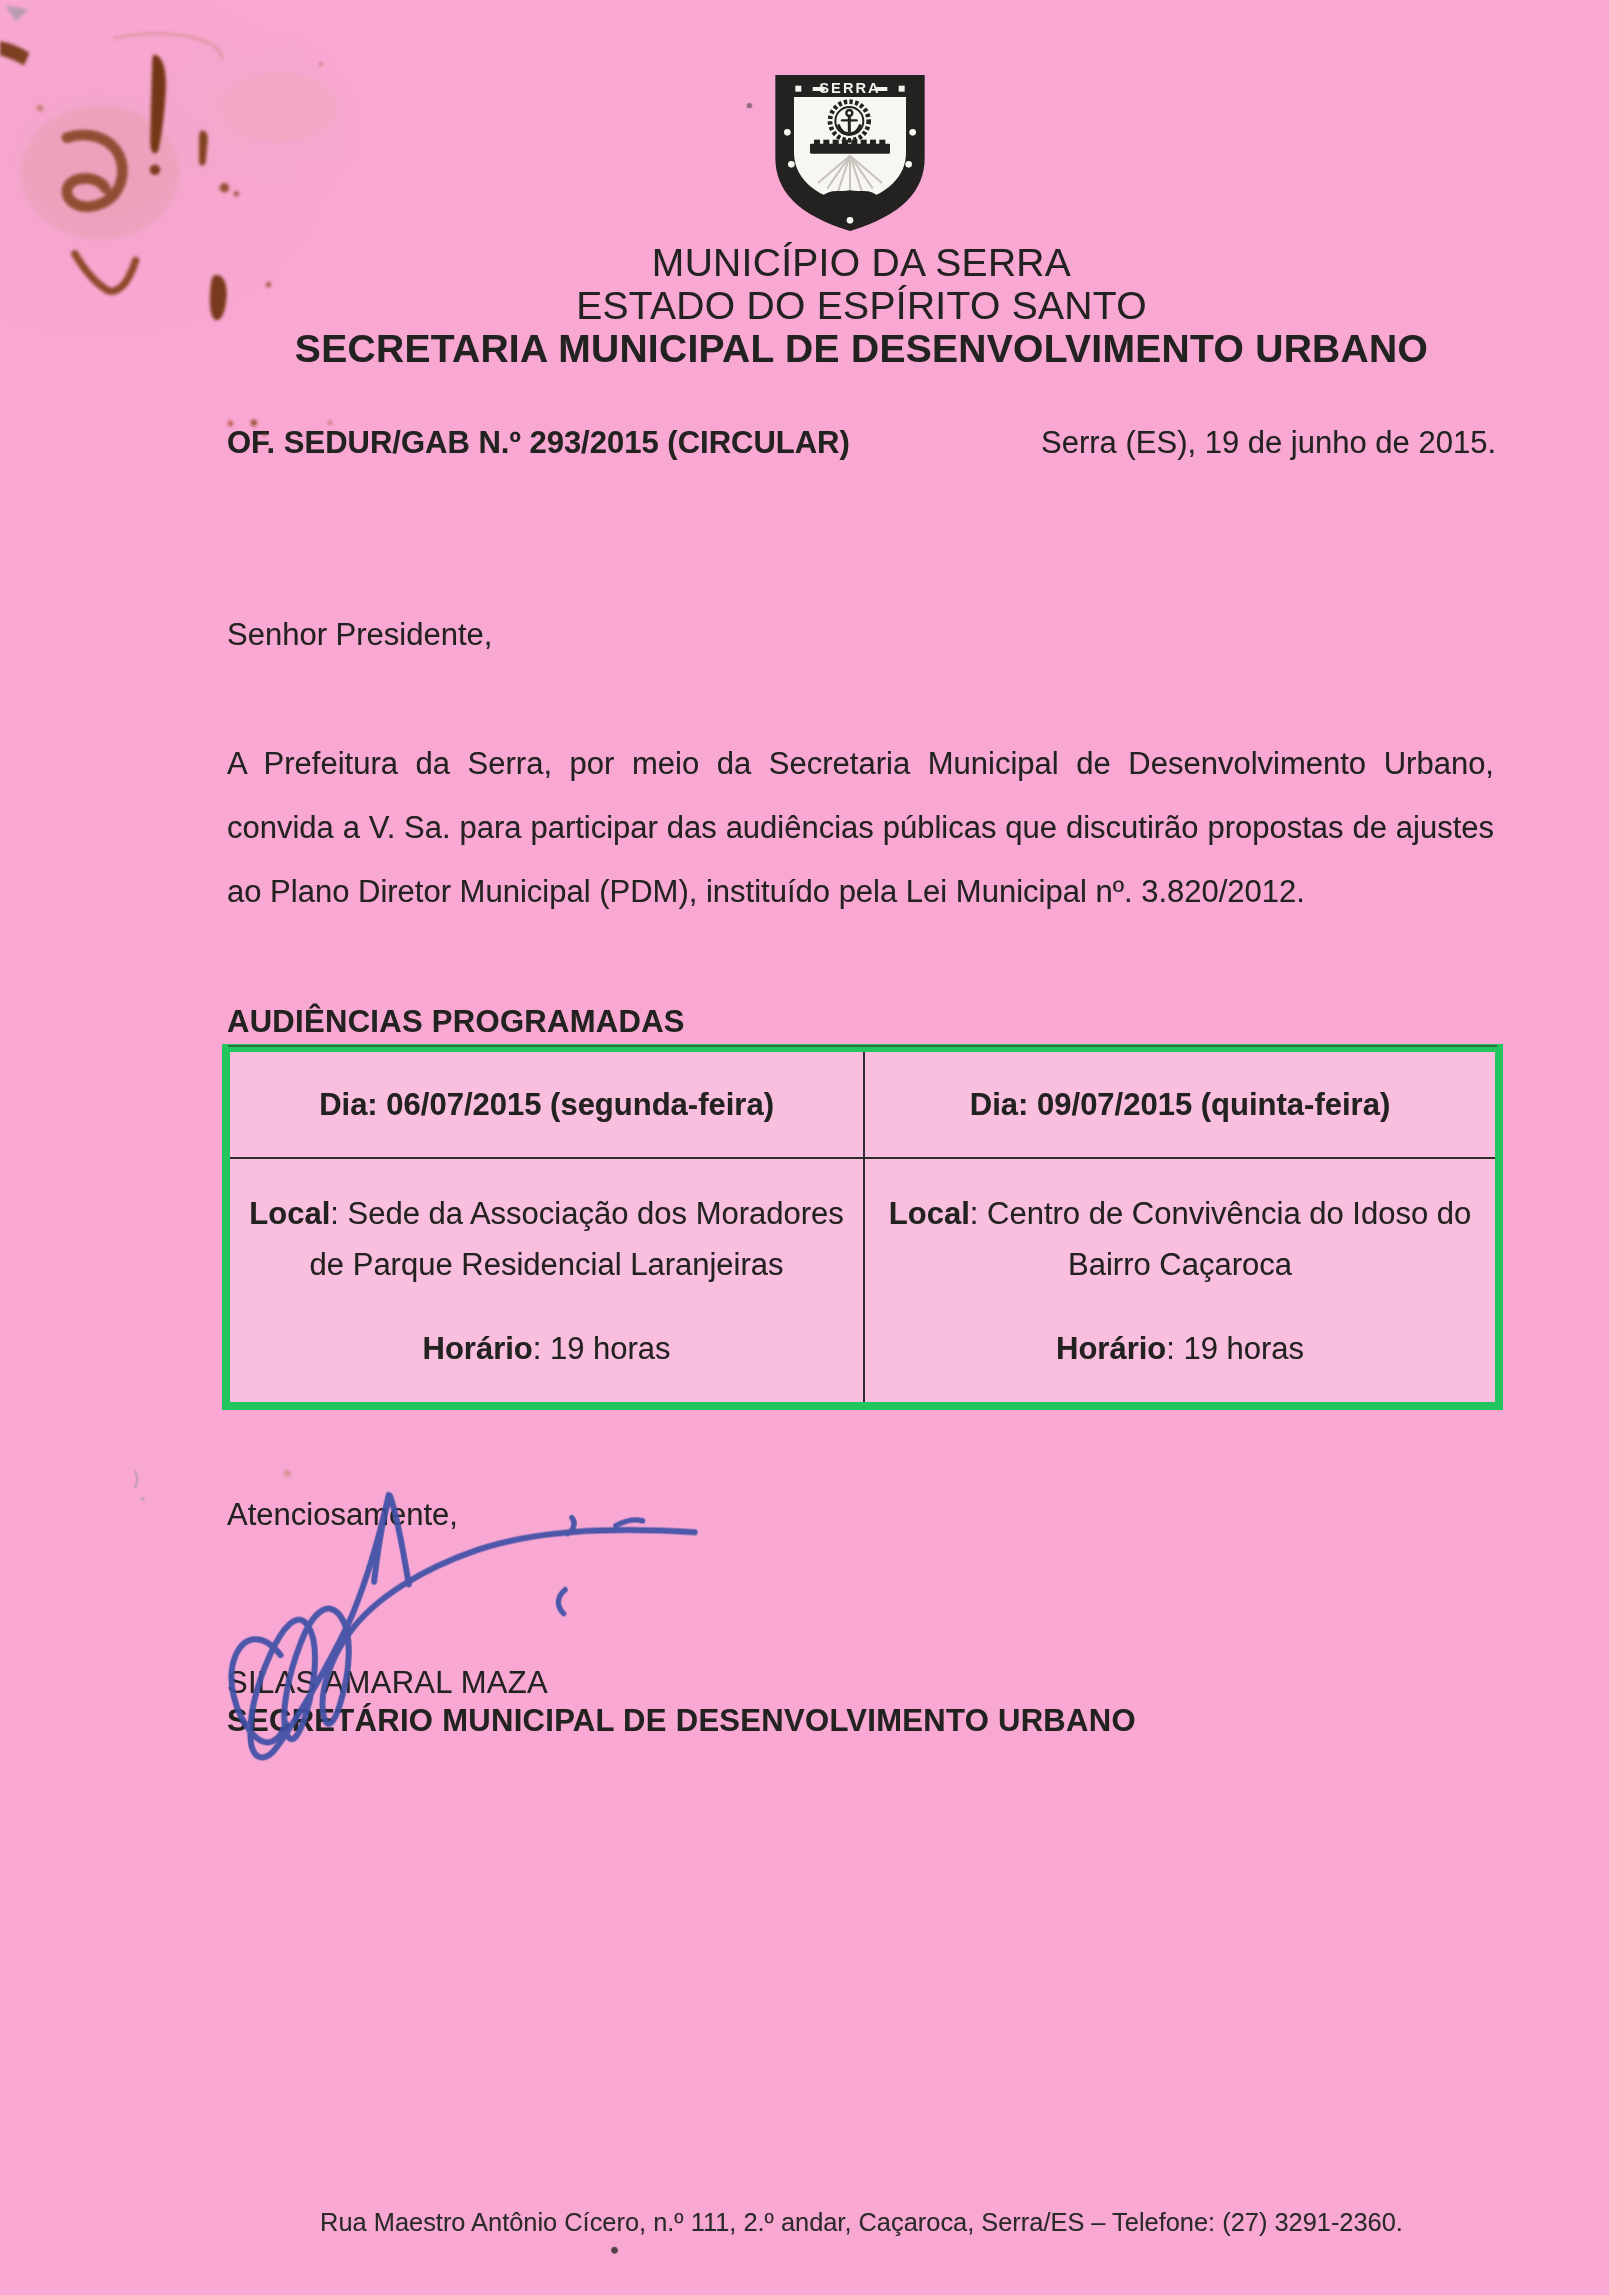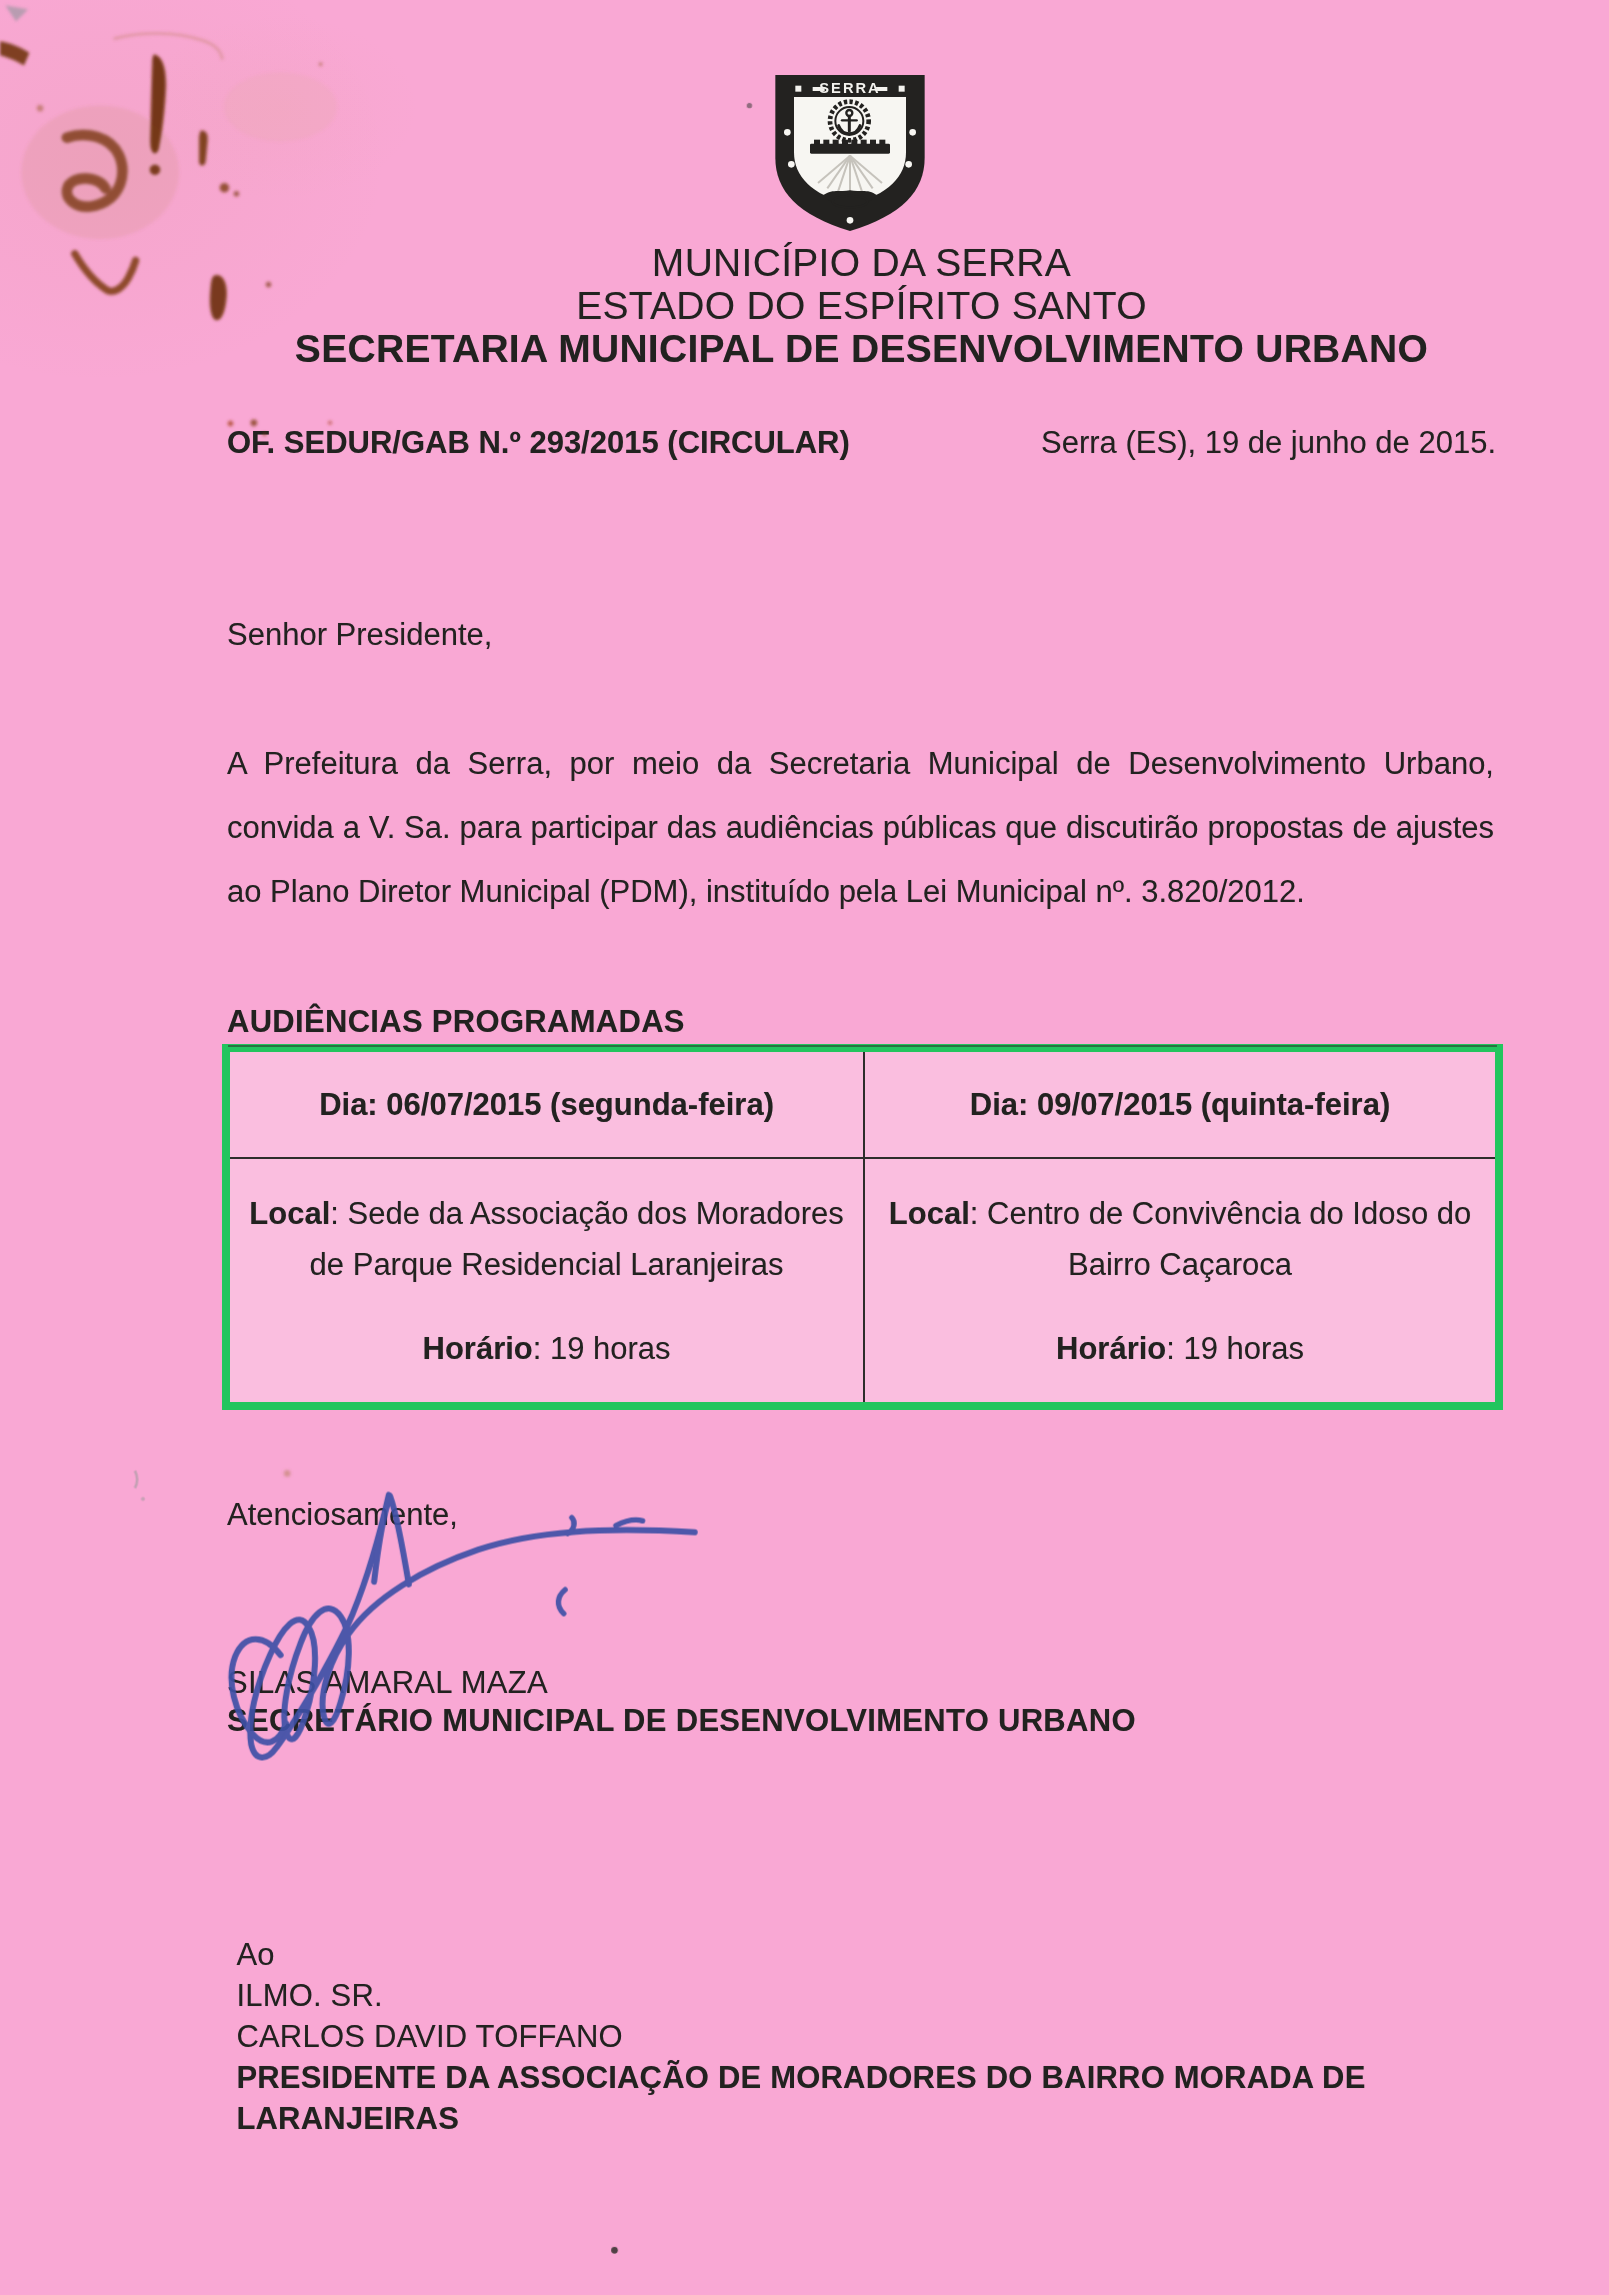--- a/index.html
+++ b/index.html
@@ -162,28 +162,22 @@
       </div>
     </div>
 
     <div class="abs closing">Atenciosamente,</div>
 
     <div class="abs signer">
       <div>SILAS AMARAL MAZA</div>
       <div class="b">SECRETÁRIO MUNICIPAL DE DESENVOLVIMENTO URBANO</div>
     </div>
 
-    <div class="abs recipient">
-      <div>Ao</div>
-      <div>ILMO. SR.</div>
-      <div>CARLOS DAVID TOFFANO</div>
-      <div class="b">PRESIDENTE DA ASSOCIAÇÃO DE MORADORES DO BAIRRO MORADA DE</div>
-      <div class="b">LARANJEIRAS</div>
-    </div>
-
+
+    <div class="abs footer">Rua Maestro Antônio Cícero, n.º 111, 2.º andar, Caçaroca, Serra/ES – Telefone: (27) 3291-2360.</div>
   </div>
 
   <svg class="abs overlay" width="1609" height="2295" viewBox="0 0 2409 3436">
     <defs>
       <filter id="soft" x="-50%" y="-50%" width="200%" height="200%">
         <feGaussianBlur stdDeviation="2.2"></feGaussianBlur>
       </filter>
       <filter id="soft2" x="-50%" y="-50%" width="200%" height="200%">
         <feGaussianBlur stdDeviation="1"></feGaussianBlur>
       </filter>

